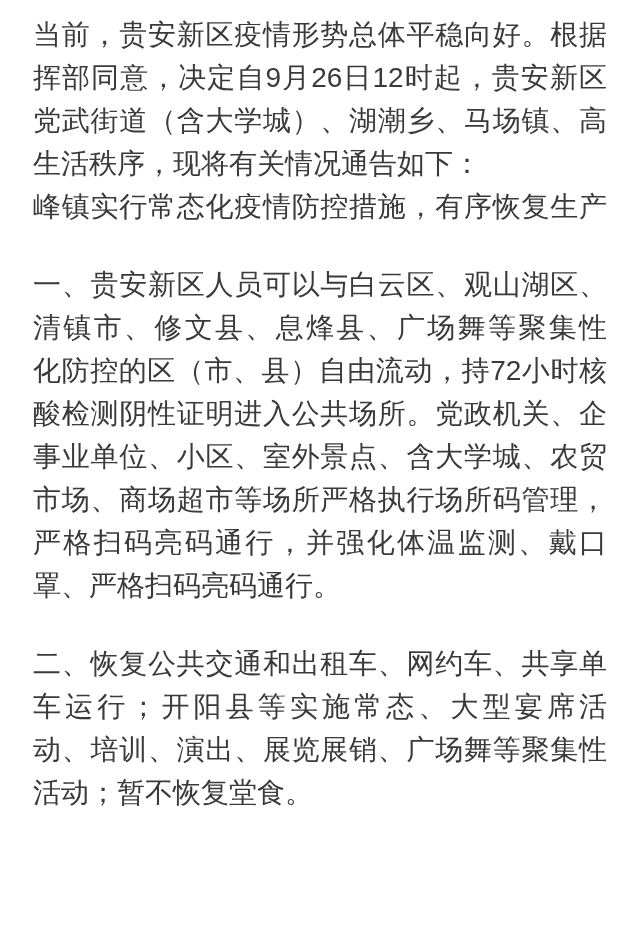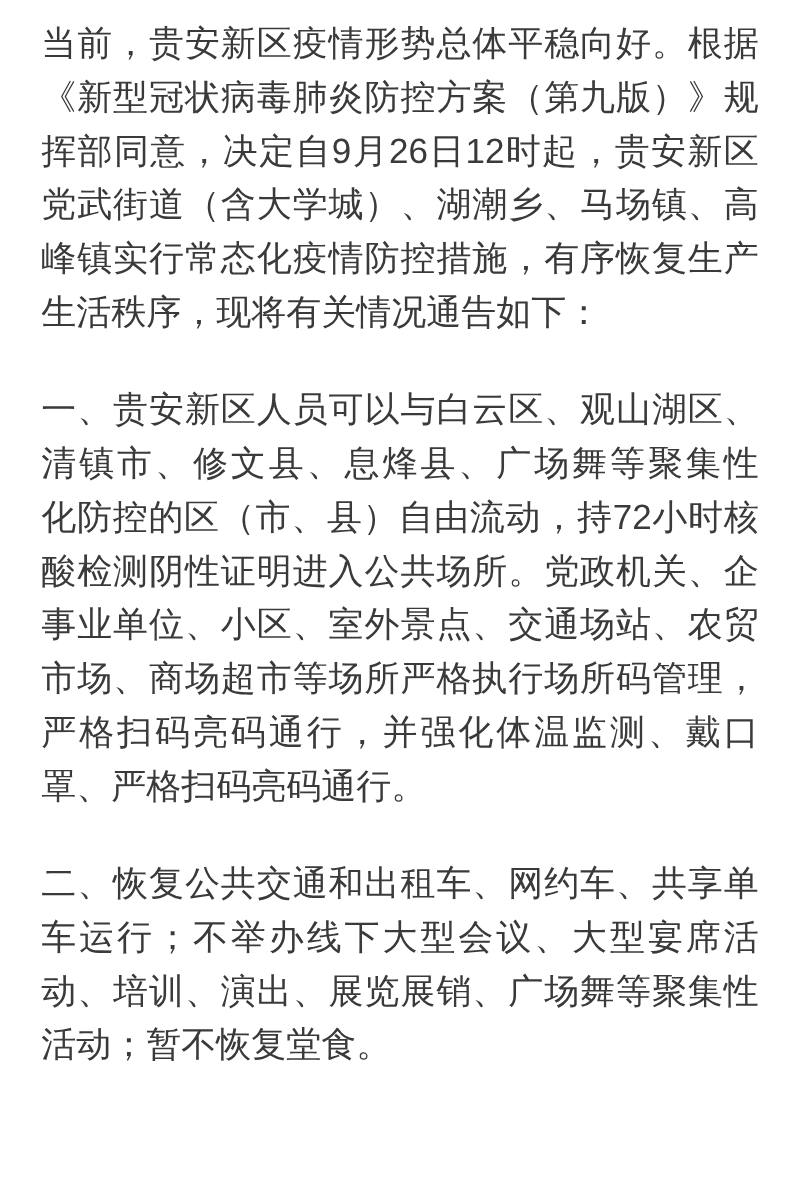--- a/index.html
+++ b/index.html
@@ -46,36 +46,35 @@
     font-weight: 400;
   }
 </style>
 </head>
 <body>
 
 <div class="page">
   <main class="article" style="background: rgb(255, 255, 255); color: rgb(58, 58, 58);">
       <div class="paragraph">
         <div class="line"><span class="seg">当前，贵安新区疫情形势总体平稳向好。根据</span></div>
-        <div class="line"><span class="seg">《新型冠状病毒肺炎防控方案（第九版）》规</span></div>
         <div class="line"><span class="seg">挥部同意，</span><span class="seg seg-bold">决定自9月26日12时起，贵安新区</span></div>
         <div class="line"><span class="seg seg-bold">党武街道（含大学城）、湖潮乡、马场镇、高</span></div>
+        <div class="line last-line"><span class="seg seg-bold">生活秩序，</span><span class="seg">现将有关情况通告如下：</span></div>
         <div class="line"><span class="seg seg-bold">峰镇实行常态化疫情防控措施，有序恢复生产</span></div>
-        <div class="line last-line"><span class="seg seg-bold">生活秩序，</span><span class="seg">现将有关情况通告如下：</span></div>
       </div>
       <div class="paragraph">
         <div class="line"><span class="seg">一、贵安新区人员可以与白云区、观山湖区、</span></div>
         <div class="line"><span class="seg">清镇市、修文县、息烽县、广场舞等聚集性</span></div>
         <div class="line"><span class="seg">化防控的区（市、县）自由流动，持72小时核</span></div>
         <div class="line"><span class="seg">酸检测阴性证明进入公共场所。党政机关、企</span></div>
-        <div class="line"><span class="seg">事业单位、小区、室外景点、交通场站、农贸</span></div>
+        <div class="line"><span class="seg">事业单位、小区、室外景点、含大学城、农贸</span></div>
         <div class="line"><span class="seg">市场、商场超市等场所严格执行场所码管理，</span></div>
         <div class="line"><span class="seg">严格扫码亮码通行，并强化体温监测、戴口</span></div>
         <div class="line last-line"><span class="seg">罩、严格扫码亮码通行。</span></div>
       </div>
       <div class="paragraph">
         <div class="line"><span class="seg">二、恢复公共交通和出租车、网约车、共享单</span></div>
-        <div class="line"><span class="seg">车运行；不举办线下大型会议、大型宴席活</span></div>
+        <div class="line"><span class="seg">车运行；开阳县等实施常态、大型宴席活</span></div>
         <div class="line"><span class="seg">动、培训、演出、展览展销、广场舞等聚集性</span></div>
         <div class="line last-line"><span class="seg">活动；暂不恢复堂食。</span></div>
       </div>
     </main>
 </div>
 
 </body></html>

